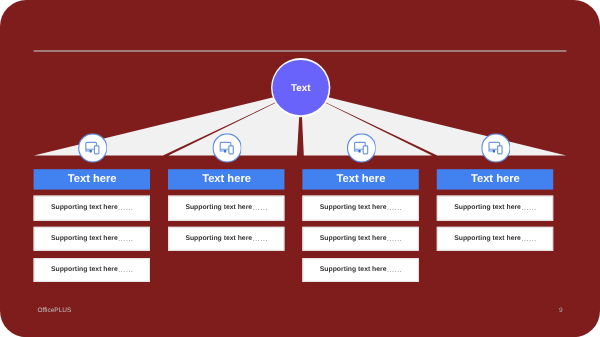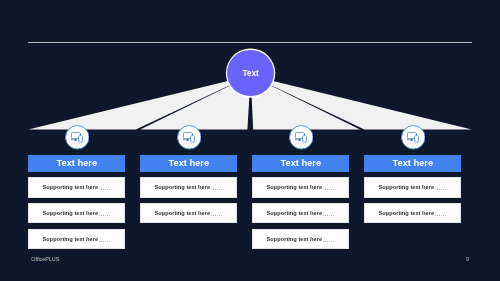--- a/index.html
+++ b/index.html
@@ -1,23 +1,23 @@
 <!DOCTYPE html>
 <html><head>
 <meta charset="utf-8">
 <title>Slide</title>
 <style>
   html,body{margin:0;padding:0;background:#ffffff;}
   body{width:500px;height:281px;font-family:"Liberation Sans",sans-serif;overflow:hidden;-webkit-font-smoothing:antialiased;}
-  .slide{position:relative;width:500px;height:281px;background:#0f172a;}
+  .slide{position:relative;width:500px;height:281px;background:#7f1d1d;border-radius:22px;}
   svg.fan{position:absolute;left:0;top:0;}
   .topline{position:absolute;left:28.2px;top:42px;width:443.6px;height:1.1px;background:#b8b8b8;}
   .hub{position:absolute;left:227.3px;top:49.8px;width:46.6px;height:46.6px;border-radius:50%;background:#6a63fb;}
   .hub span{position:absolute;left:0;top:0;width:46.6px;height:46.6px;display:flex;align-items:center;justify-content:center;color:#ffffff;font-size:8.2px;font-weight:bold;}
-  .col{position:absolute;top:125px;width:97px;}
+  .col{position:absolute;top:111px;width:97px;}
   .iconwrap{height:24.6px;display:flex;justify-content:center;align-items:center;}
   .bar{height:17.2px;background:#4281f0;color:#ffffff;font-size:9.3px;font-weight:bold;display:flex;align-items:center;justify-content:center;margin-top:5px;}
   .cell{height:20.3px;border:0.9px solid #e4e4e4;box-sizing:border-box;background:#fff;font-size:5.7px;font-weight:bold;color:#333333;display:flex;align-items:center;justify-content:center;margin-top:5.5px;}
   .dots{color:#777777;font-size:6.5px;font-weight:normal;}
   .foot{position:absolute;left:31.3px;top:256.3px;font-size:5.4px;line-height:6px;color:#c0c0c0;}
   .pg{position:absolute;left:465.9px;top:256.3px;font-size:5.4px;line-height:6px;color:#b0b0b0;}
 </style>
 </head>
 <body>
 

